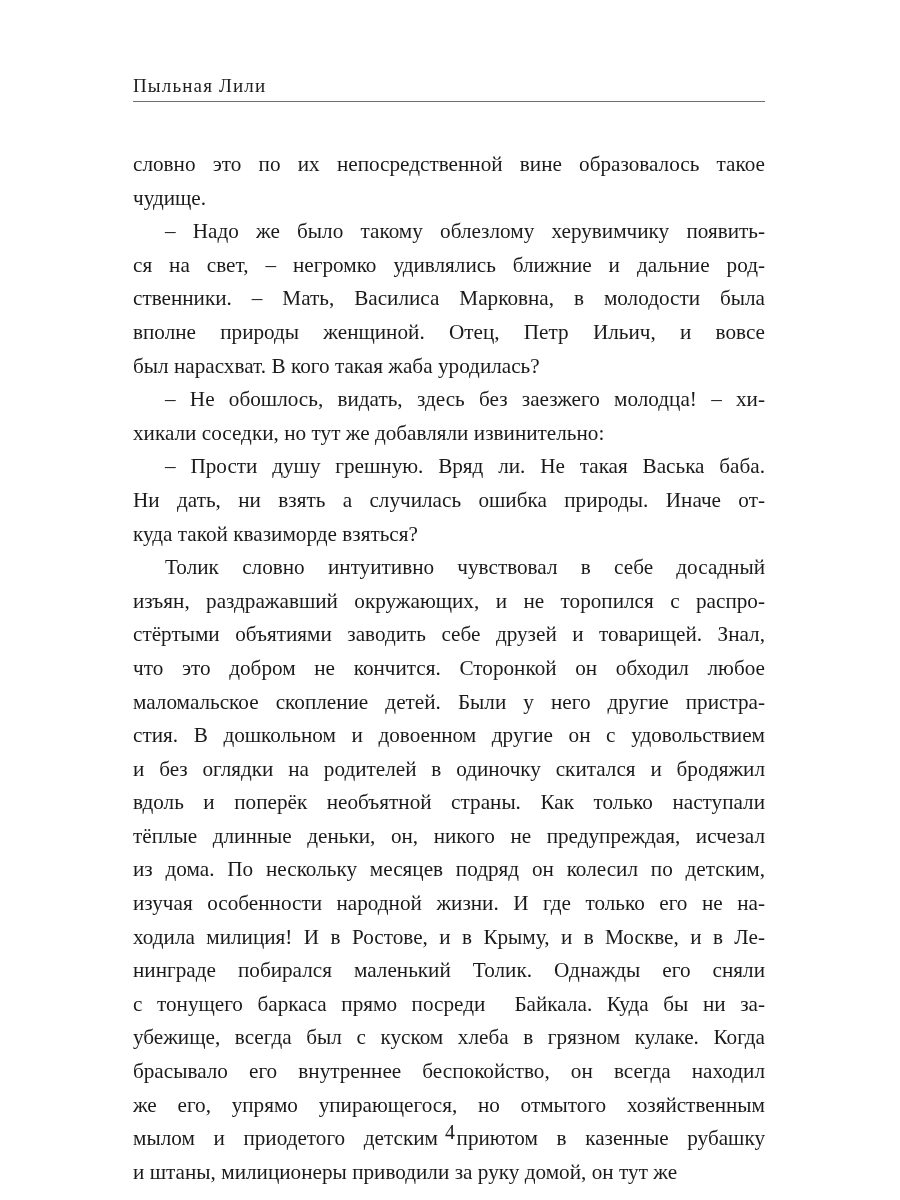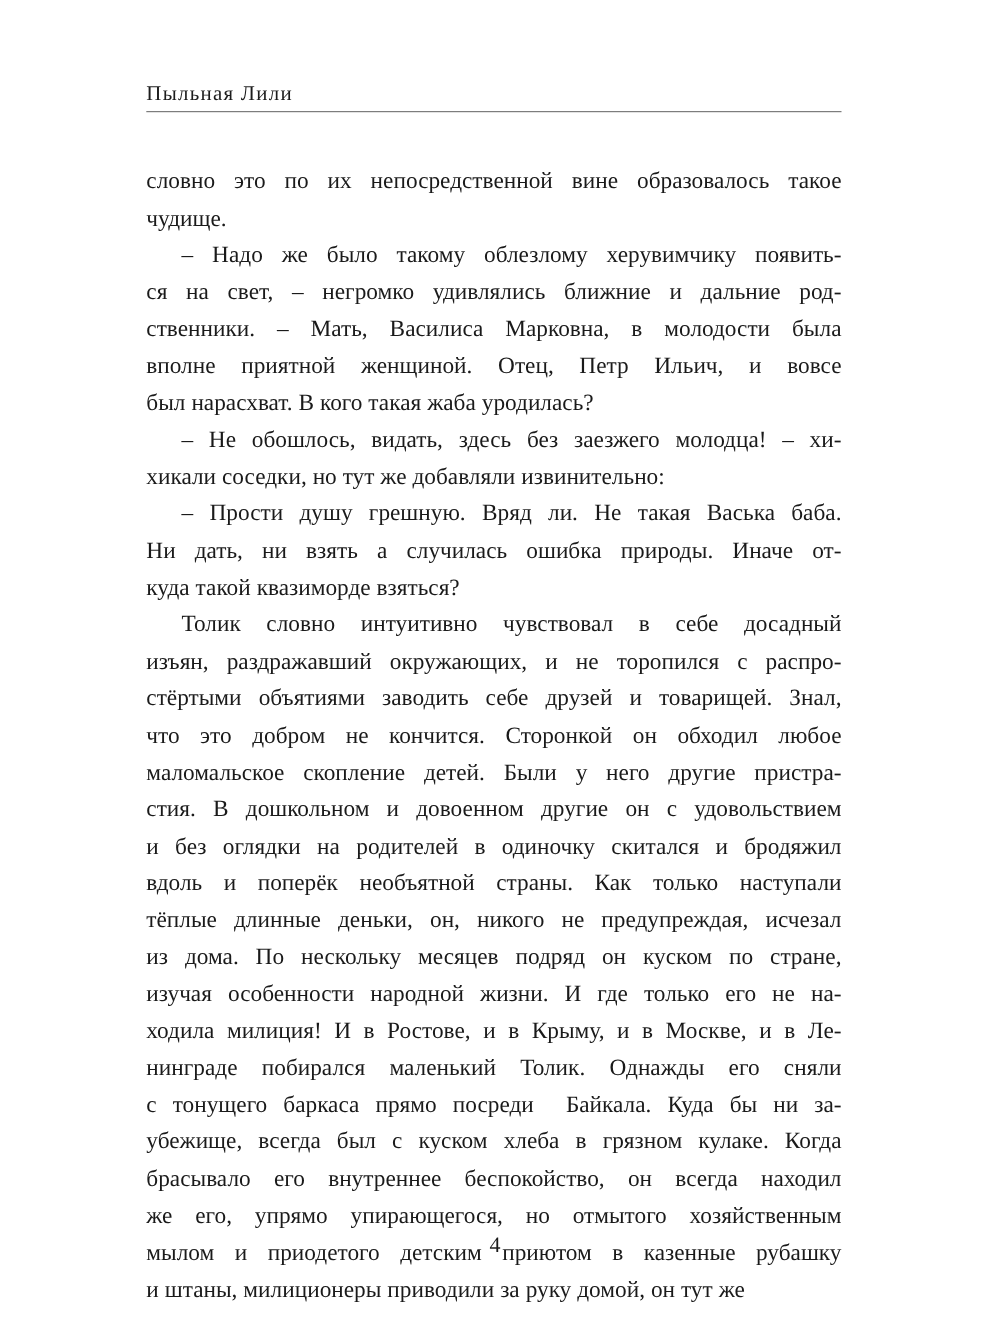--- a/index.html
+++ b/index.html
@@ -105,21 +105,21 @@
 
   <div class="textblock">
       <p>
         <span class="ln">словно это по их непосредственной вине образовалось такое</span>
         <span class="ln last">чудище.</span>
       </p>
       <p>
         <span class="ln indent">– Надо же было такому облезлому херувимчику появить-</span>
         <span class="ln">ся на свет, – негромко удивлялись ближние и дальние род-</span>
         <span class="ln">ственники. – Мать, Василиса Марковна, в молодости была</span>
-        <span class="ln">вполне приятной женщиной. Отец, Петр Ильич, и вовсе</span>
+        <span class="ln">вполне природы женщиной. Отец, Петр Ильич, и вовсе</span>
         <span class="ln last">был нарасхват. В кого такая жаба уродилась?</span>
       </p>
       <p>
         <span class="ln indent">– Не обошлось, видать, здесь без заезжего молодца! – хи-</span>
         <span class="ln last">хикали соседки, но тут же добавляли извинительно:</span>
       </p>
       <p>
         <span class="ln indent">– Прости душу грешную. Вряд ли. Не такая Васька баба.</span>
         <span class="ln">Ни дать, ни взять а случилась ошибка природы. Иначе от-</span>
         <span class="ln last">куда такой квазиморде взяться?</span>
@@ -127,21 +127,21 @@
       <p>
         <span class="ln indent">Толик словно интуитивно чувствовал в себе досадный</span>
         <span class="ln">изъян, раздражавший окружающих, и не торопился с распро-</span>
         <span class="ln">стёртыми объятиями заводить себе друзей и товарищей. Знал,</span>
         <span class="ln">что это добром не кончится. Сторонкой он обходил любое</span>
         <span class="ln">маломальское скопление детей. Были у него другие пристра-</span>
         <span class="ln">стия. В дошкольном и довоенном другие он с удовольствием</span>
         <span class="ln">и без оглядки на родителей в одиночку скитался и бродяжил</span>
         <span class="ln">вдоль и поперёк необъятной страны. Как только наступали</span>
         <span class="ln">тёплые длинные деньки, он, никого не предупреждая, исчезал</span>
-        <span class="ln">из дома. По нескольку месяцев подряд он куском по стране,</span>
+        <span class="ln">из дома. По нескольку месяцев подряд он колесил по детским,</span>
         <span class="ln">изучая особенности народной жизни. И где только его не на-</span>
         <span class="ln">ходила милиция! И в Ростове, и в Крыму, и в Москве, и в Ле-</span>
         <span class="ln">нинграде побирался маленький Толик. Однажды его сняли</span>
         <span class="ln">с тонущего баркаса прямо посреди  Байкала. Куда бы ни за-</span>
         <span class="ln">убежище, всегда был с куском хлеба в грязном кулаке. Когда</span>
         <span class="ln">брасывало его внутреннее беспокойство, он всегда находил</span>
         <span class="ln">же его, упрямо упирающегося, но отмытого хозяйственным</span>
         <span class="ln">мылом и приодетого детским приютом в казенные рубашку</span>
         <span class="ln last">и штаны, милиционеры приводили за руку домой, он тут же</span>
       </p>

